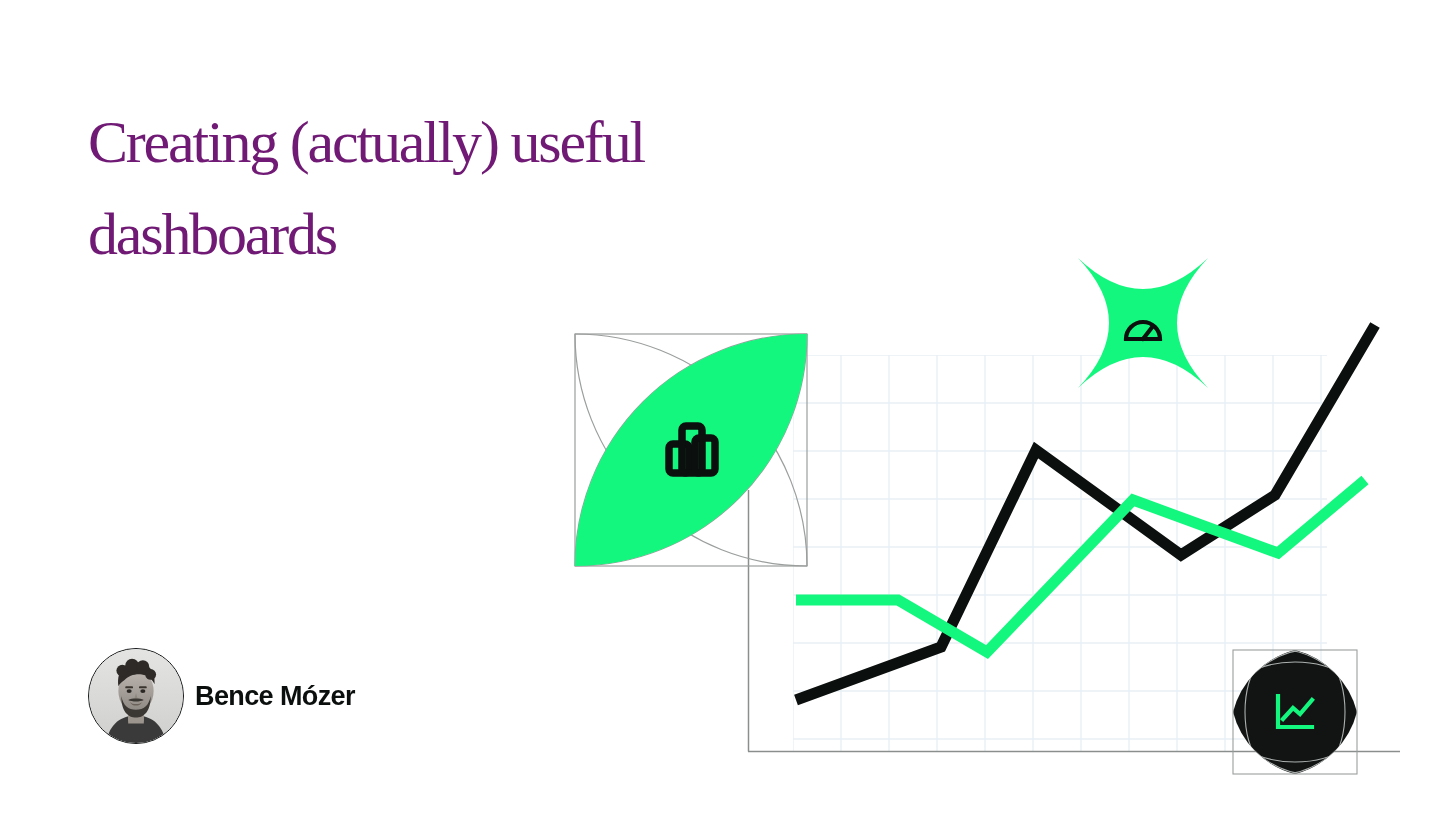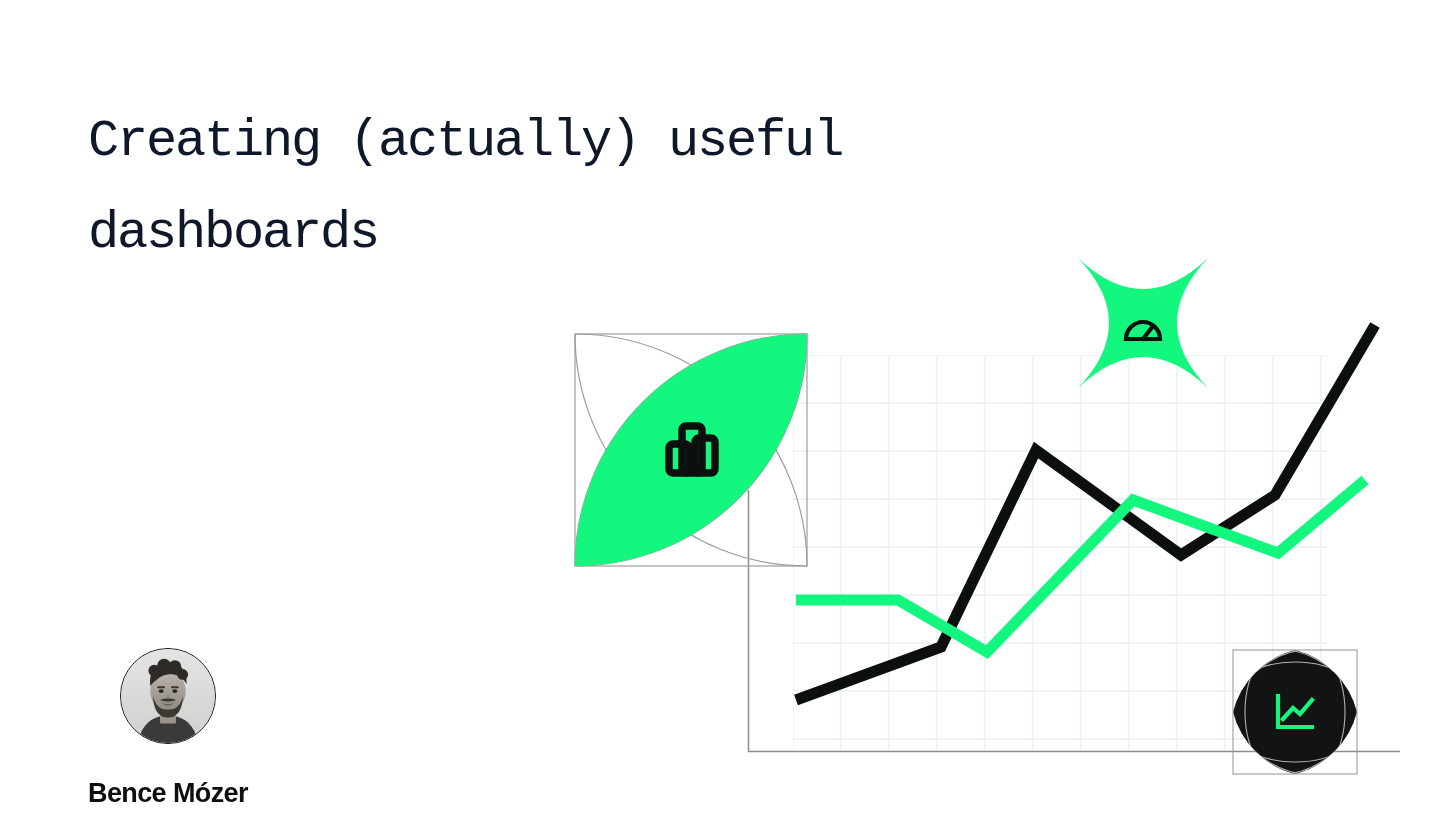--- a/index.html
+++ b/index.html
@@ -21,38 +21,37 @@
   }
 
   
   #title-block {
     position: absolute;
     left: 88px;
     top: 96px;
     width: 980px;
   }
   #page-title {
-    font-family: Liberation Mono, monospace;
-    font-size: 52px;
+    font-family: Liberation Serif, serif;
+    font-size: 60px;
     line-height: 92px;
     font-weight: 300;
     letter-spacing: -2.2px;
-    color: #0f172a;
+    color: #701a75;
     white-space: pre-line;
   }
 
   
   #author-block {
     position: absolute;
     left: 88px;
     top: 648px;
     display: flex;
     align-items: center;
-    gap: 32px;
-    flex-direction: column;
+    gap: 11px;
   }
   #avatar {
     width: 96px;
     height: 96px;
     border-radius: 50%;
     border: 1.6px solid #16191a;
     overflow: hidden;
     position: relative;
     background: #d8d8d6;
     flex: none;

